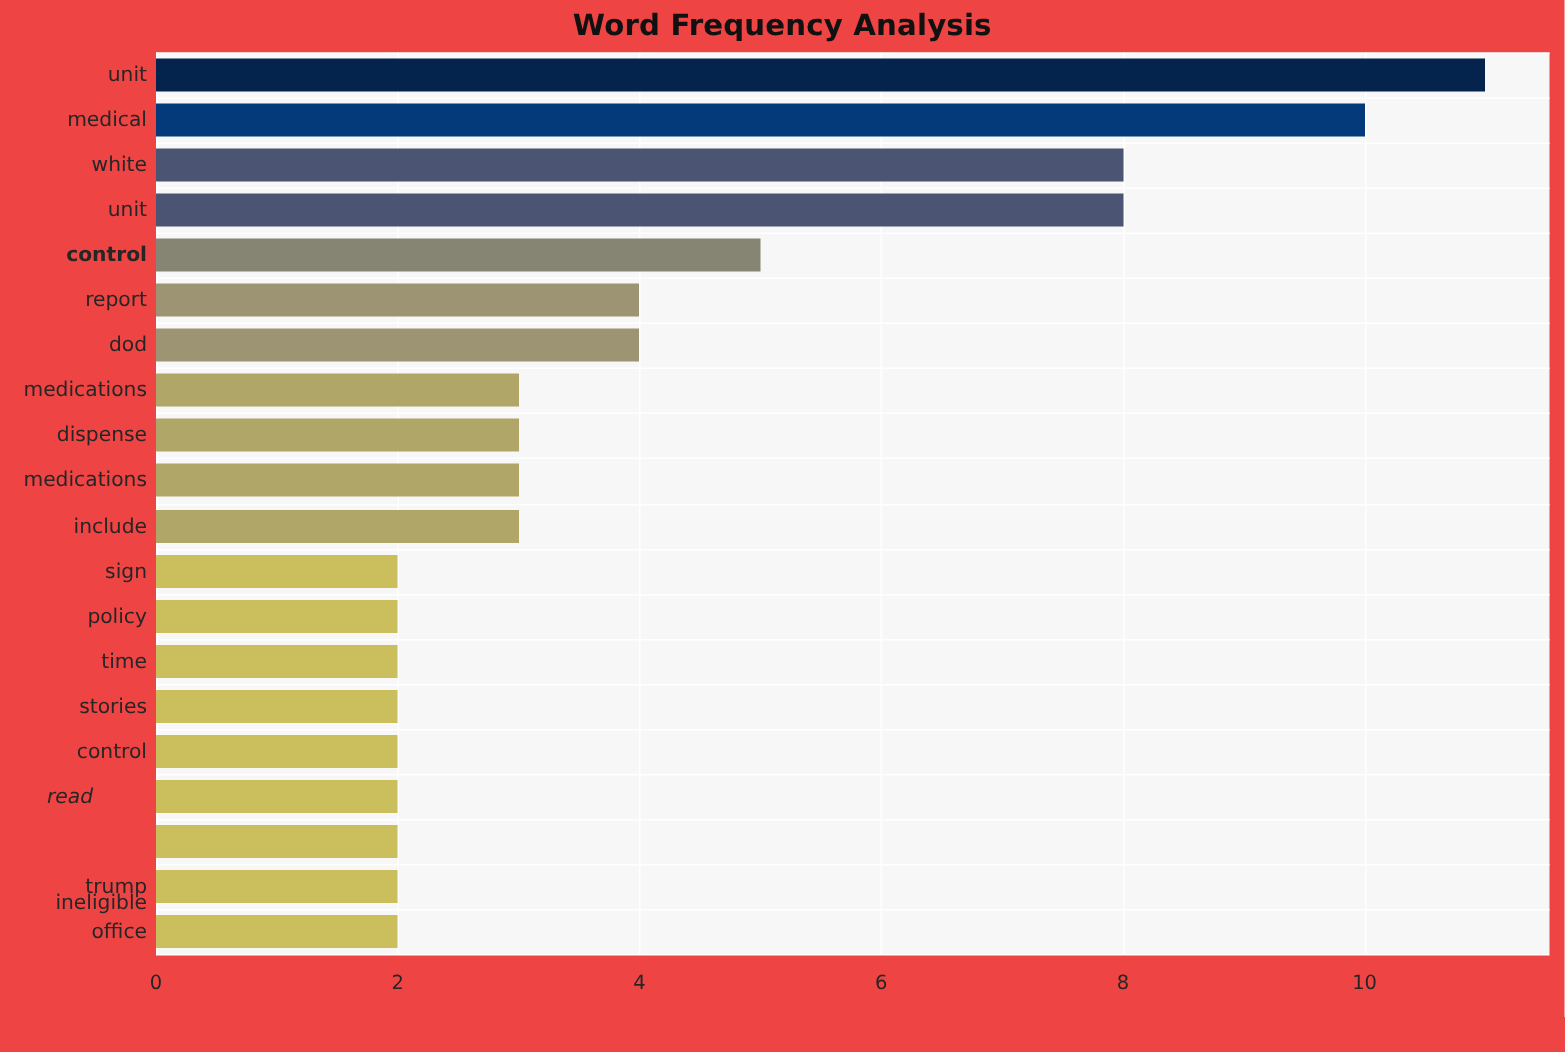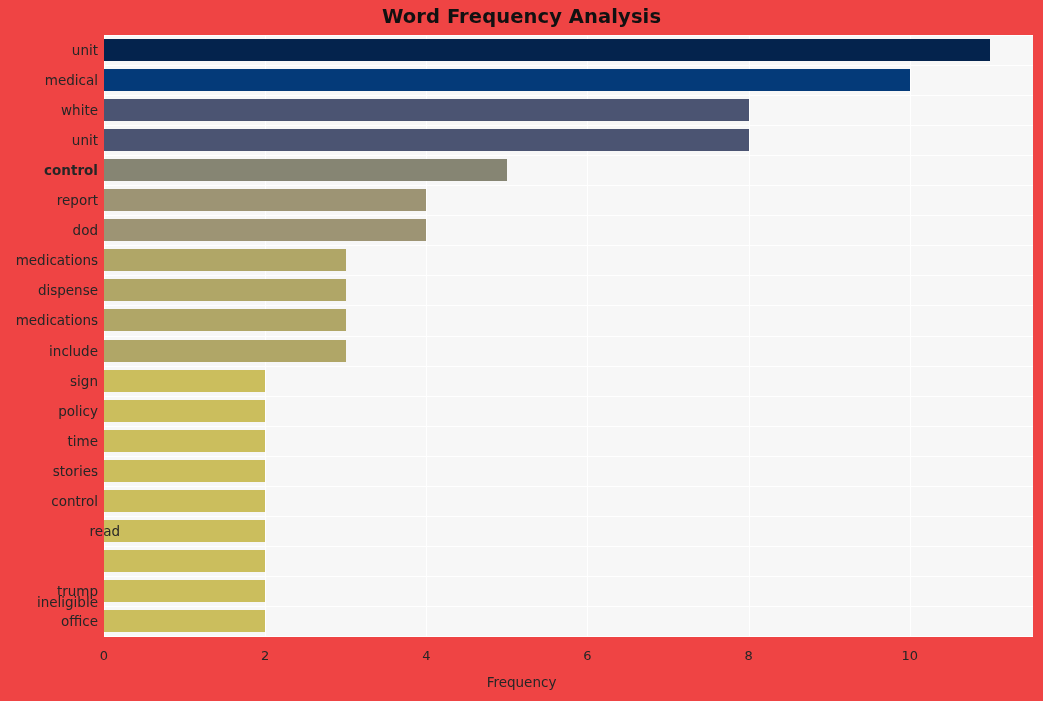--- a/index.html
+++ b/index.html
@@ -209,29 +209,28 @@
       <div class="ylabel-abs" style="top: 230.325px; right: 945px; color: rgb(38, 38, 38);">dod</div>
       <div class="ylabel-abs" style="top: 260.375px; right: 945px; color: rgb(38, 38, 38);">medications</div>
       <div class="ylabel-abs" style="top: 290.425px; right: 945px; color: rgb(38, 38, 38);">dispense</div>
       <div class="ylabel-abs" style="top: 320.475px; right: 945px; color: rgb(38, 38, 38);">medications</div>
       <div class="ylabel-abs" style="top: 350.525px; right: 945px; color: rgb(38, 38, 38);">include</div>
       <div class="ylabel-abs" style="top: 380.575px; right: 945px; color: rgb(38, 38, 38); text-align: right;">sign</div>
       <div class="ylabel-abs" style="top: 410.625px; right: 945px; color: rgb(38, 38, 38);">policy</div>
       <div class="ylabel-abs" style="top: 440.675px; right: 945px; color: rgb(38, 38, 38); margin-left: 48px;">time</div>
       <div class="ylabel-abs" style="top: 470.725px; right: 945px; color: rgb(38, 38, 38);">stories</div>
       <div class="ylabel-abs" style="top: 500.775px; right: 945px; color: rgb(38, 38, 38);">control</div>
-      <div class="ylabel-abs" style="top: 530.825px; right: 923px; color: rgb(38, 38, 38);">read</div>
+      <div class="ylabel-abs" style="top: 530.825px; right: 981px; color: rgb(38, 38, 38); font-style: italic;">read</div>
       <div class="ylabel-abs" style="top: 560.875px; right: 945px; color: rgb(38, 38, 38); margin-top: 41px;">ineligible</div>
       <div class="ylabel-abs" style="top: 590.925px; right: 945px; color: rgb(38, 38, 38);">trump</div>
       <div class="ylabel-abs" style="top: 620.975px; right: 945px; color: rgb(38, 38, 38);">office</div>
     </div>
   <div id="xtick-layer">
       <div class="xtick-label" style="left: 104px; color: rgb(38, 38, 38);">0</div>
       <div class="xtick-label" style="left: 265.145px; color: rgb(38, 38, 38);">2</div>
       <div class="xtick-label" style="left: 426.29px; color: rgb(38, 38, 38);">4</div>
       <div class="xtick-label" style="left: 587.435px; color: rgb(38, 38, 38);">6</div>
       <div class="xtick-label" style="left: 748.579px; color: rgb(38, 38, 38);">8</div>
       <div class="xtick-label" style="left: 909.724px; color: rgb(38, 38, 38);">10</div>
     </div>
 
-  <div id="xaxis-label">Frequency</div>
 
 </div>
 
 </body></html>

